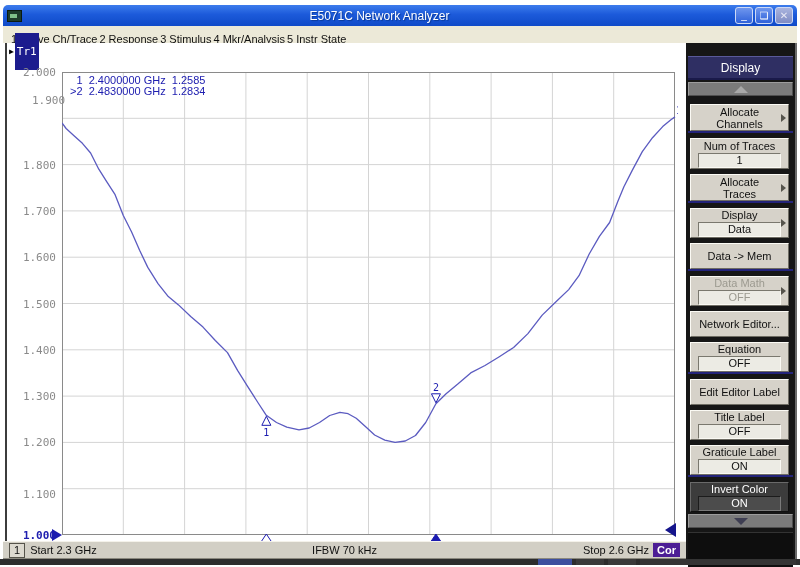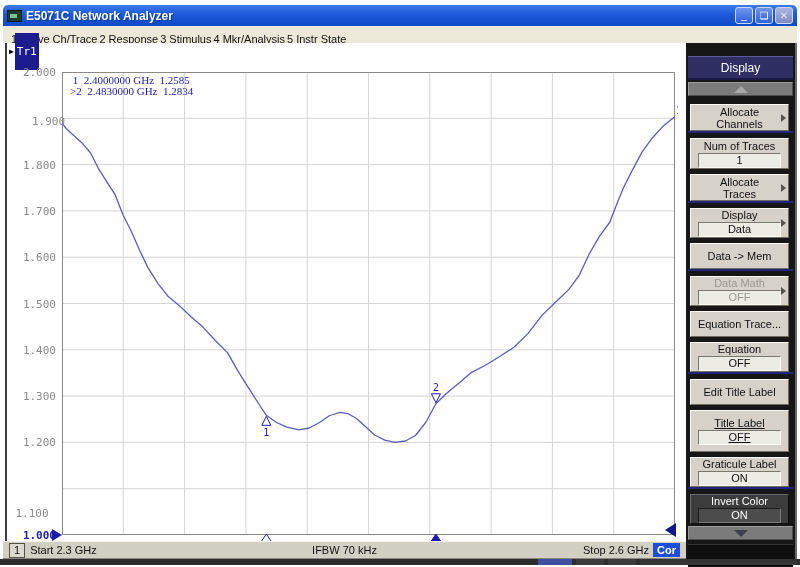--- a/index.html
+++ b/index.html
@@ -10,57 +10,57 @@
   }
   
   #titlebar {
     position:absolute; left:3px; top:5px; width:794px; height:21px;
     background:linear-gradient(180deg,#3d7cec 0%,#1c5ada 45%,#0f4ac8 100%);
     border-radius:5px 5px 0 0; display:flex; align-items:center; padding:0 4px;
   }
   #app-icon { width:15px; height:12px; background:#1d3b2a; border:1px solid #0a1a10;
     margin-right:4px; position:relative; }
   #app-icon::after { content:""; position:absolute; left:2px; top:3px; width:7px; height:4px; background:#7ec08a; }
-  #window-title { color:#fff; font-size:12px; font-weight:bold; text-shadow:1px 1px 1px #0a3a9a; flex:1; }
+  #window-title { color:#fff; font-size:12px; font-weight:normal; text-shadow:1px 1px 1px #0a3a9a; flex:1;text-align:center; }
   .winbtn { width:18px; height:17px; margin-left:2px; border-radius:3px; color:#fff;
     font-size:10px; line-height:15px; text-align:center;
     background:linear-gradient(180deg,#6f96ee,#2f62da); border:1px solid #cdd9f6; }
   .winbtn.close { background:linear-gradient(180deg,#aab4de,#7f8cc4); color:#e8e8f4; }
   
   #menubar {
     position:absolute; left:3px; top:26px; width:794px; height:27px;
     background:#ece9d8; border-bottom:1px solid #d4d0bc;
     display:flex; align-items:center; gap:2px; padding:0 8px;
     font-size:11px; color:#111;text-align:right;
   }
   
   #display { position:absolute; left:3px; top:43px; width:683px; height:498px; background:#fff; }
   #display-left-edge { position:absolute; left:5px; top:43px; width:2px; height:498px; background:#3c3c3c; }
   #trace-status { position:absolute; left:9px; top:45px; height:13px; display:flex; align-items:center;
     font-family:"DejaVu Sans Mono", monospace; font-size:11px; color:#2020b0; white-space:pre; }
   #trace-status .tr-arrow { color:#000; font-size:8px; margin-right:1px; }
   #trace-status .tr-chip { background:#1c1c8e; color:#fff; padding:12px 2px; margin-right:5px; }
   #plot-wrap { position:absolute; left:62px; top:72px; width:616px; height:478px; }
-  #readout { position:absolute; left:70px; top:75px; font-family:Liberation Serif, serif;
-    font-size:11px; line-height:11px; color:#2020b0; white-space:pre; }
+  #readout { position:absolute; left:70px; top:75px; font-family:Liberation Sans, sans-serif;
+    font-size:11px; line-height:11px; color:#2020b0; white-space:pre;text-align:right; }
   .ytick { position:absolute; width:48px; text-align:right; font-family:"DejaVu Sans Mono", monospace;
     font-size:11px; color:#8a8a8a; left:8px; }
   .ytick.ref { color:#2020b0;font-weight:bold; }
   #ref-arrow { position:absolute; left:52px; top:529px; width:0; height:0;
     border-top:6px solid transparent; border-bottom:6px solid transparent; border-left:10px solid #1b1bb0; }
   #right-edge-indicator { position:absolute; left:665px; top:523px; width:0; height:0;
     border-top:7px solid transparent; border-bottom:7px solid transparent; border-right:11px solid #15158c; }
   
   #statusbar { position:absolute; left:3px; top:541px; width:683px; height:18px;
     background:#d2cfc5; border-top:1px solid #f4f2ea; border-bottom:1px solid #8a887e;
     display:flex; align-items:center; font-size:11px; color:#111; padding:0 6px; }
   #chan-box { border:1px solid #55534a; padding:0 4px; margin-right:5px; font-size:11px; line-height:13px; background:#dcd9cf; }
   #sb-center { position:absolute; left:0; width:683px; text-align:center; }
   #sb-right { position:absolute; right:6px; display:flex; align-items:center; gap:4px; }
-  #cor-badge { background:#1d4ed8; color:#fff; font-size:11px; font-weight:bold; padding:0 4px; line-height:14px; }
+  #cor-badge { background:#4c1d95; color:#fff; font-size:11px; font-weight:bold; padding:0 4px; line-height:14px; }
   
   #sidebar { position:absolute; left:686px; top:43px; width:111px; height:516px;
     background:#161616; border-right:2px solid #6a6a6a; padding-top:13px; }
   #sk-header { margin:0 2px; height:24px; background:#2f2f63; color:#fff; font-size:12px;
     display:flex; align-items:center; justify-content:center;
     border-top:1px solid #5a5a9a; border-bottom:2px solid #1a1a4a; }
   .sk-scroll { margin:2px 2px 3px 2px; height:14px; background:#7b7b7b;
     border:1px solid; border-color:#9d9d9d #4f4f4f #4f4f4f #9d9d9d;
     display:flex; align-items:center; justify-content:center; }
   .sk-scroll .tri-up { width:0; height:0; border-left:7px solid transparent; border-right:7px solid transparent; border-bottom:7px solid #a8a8a8; }
@@ -141,29 +141,29 @@
         <path d="M 369.4300000000002 321.78579999999994 L 378.4300000000002 321.78579999999994 L 373.9300000000002 330.78579999999994 Z" fill="#fff" stroke="#1b1bb0" stroke-width="1"></path>
         <text x="370.9300000000002" y="318.78579999999994" fill="#1b1bb0" font-size="10" font-family="DejaVu Sans Mono, monospace">2</text>
         <path d="M 373.9300000000002 462 L 367.9300000000002 471 L 379.9300000000002 471 Z" fill="#1b1bb0" stroke="#1b1bb0" stroke-width="1"></path>
       </svg>
   </div>
 
   <div id="readout"><div> 1  2.4000000 GHz  1.2585</div><div>&gt;2  2.4830000 GHz  1.2834</div></div>
 
   <div id="yticks">
       <div class="ytick" style="top: 66px;">2.000</div>
-      <div class="ytick" style="top: 115px; padding-left: 24px;">1.900</div>
+      <div class="ytick" style="top: 94px; padding-left: 24px;">1.900</div>
       <div class="ytick" style="top: 158.6px;">1.800</div>
       <div class="ytick" style="top: 204.9px;">1.700</div>
       <div class="ytick" style="top: 251.2px;">1.600</div>
       <div class="ytick" style="top: 297.5px;">1.500</div>
       <div class="ytick" style="top: 343.8px;">1.400</div>
       <div class="ytick" style="top: 390.1px;">1.300</div>
       <div class="ytick" style="top: 436.4px;">1.200</div>
-      <div class="ytick" style="top: 507px; text-align: center;">1.100</div>
+      <div class="ytick" style="top: 488px;">1.100</div>
       <div class="ytick ref" style="top: 529px;">1.000</div>
     </div>
   <div id="ref-arrow"></div>
   <div id="right-edge-indicator"></div>
 
   <div id="statusbar">
     <span id="chan-box">1</span>
     <span>Start 2.3 GHz</span>
     <span id="sb-center">IFBW 70 kHz</span>
     <span id="sb-right">
@@ -209,34 +209,34 @@
         </div>
         <div class="sk-sep"></div>
         <div class="sk-gap"></div>
         <div class="softkey disabled" style="height: 30px;">
           <div>Data Math</div>
           <div class="val">OFF</div>
           <div class="sk-arrow"></div>
         </div>
         <div class="sk-gap"></div>
         <div class="softkey" style="height: 26px;">
-          <div>Equation Trace...</div>
+          <div>Network Editor...</div>
         </div>
         <div class="sk-gap"></div>
         <div class="softkey" style="height: 30px;">
           <div>Equation</div>
           <div class="val">OFF</div>
         </div>
         <div class="sk-sep"></div>
         <div class="sk-gap"></div>
         <div class="softkey" style="height: 26px;">
-          <div>Edit Title Label</div>
-        </div>
-        <div class="sk-gap"></div>
-        <div class="softkey" style="height: 42px; text-decoration: underline;">
+          <div>Edit Editor Label</div>
+        </div>
+        <div class="sk-gap"></div>
+        <div class="softkey" style="height: 30px;">
           <div>Title Label</div>
           <div class="val">OFF</div>
         </div>
         <div class="sk-gap"></div>
         <div class="softkey" style="height: 30px;">
           <div>Graticule Label</div>
           <div class="val">ON</div>
         </div>
         <div class="sk-sep"></div>
         <div class="sk-gap"></div>

